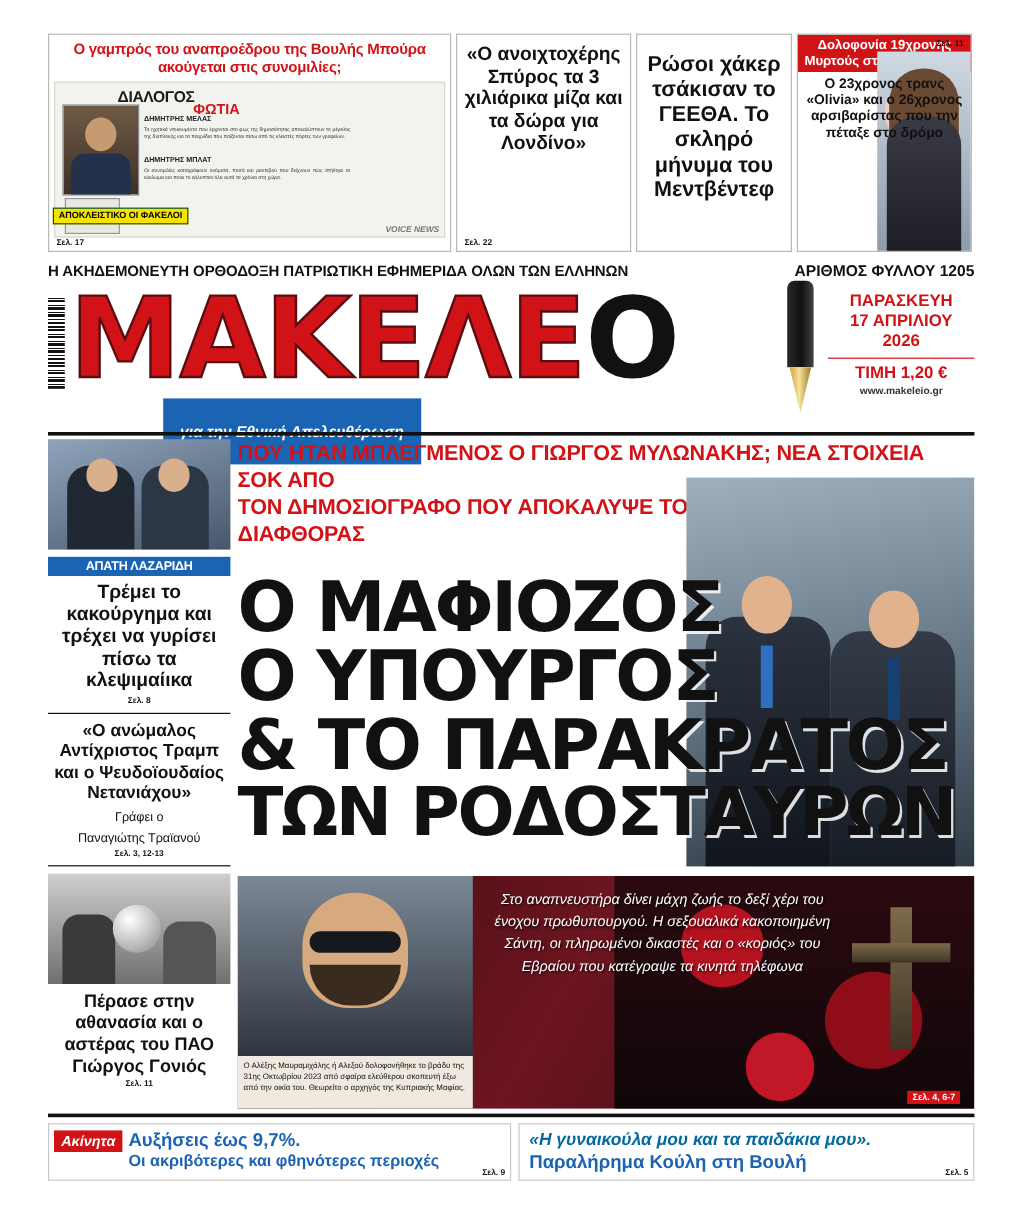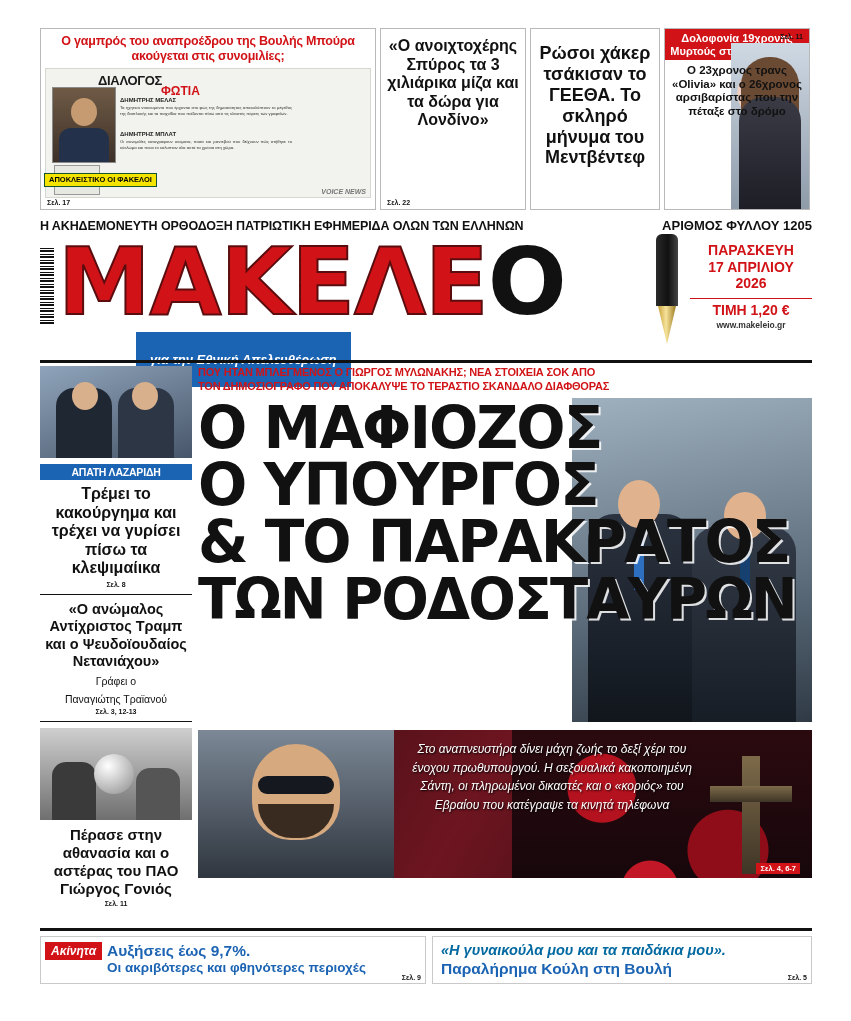--- a/index.html
+++ b/index.html
@@ -505,21 +505,21 @@
     position: absolute;
     left: 198px;
     top: 366px;
     width: 614px;
     height: 558px;
     overflow: hidden;
   }
   .kicker {
     color: #d11317;
     font-weight: bold;
-    font-size: 11px;
+    font-size: 18px;
     line-height: 1.25;
     letter-spacing: -0.2px;
     text-align: left;
   }
   .main-photo {
     position: absolute;
     right: 0;
     top: 32px;
     width: 240px;
     height: 324px;
@@ -557,32 +557,32 @@
   .huge {
     position: relative;
     z-index: 3;
     font-family: "DejaVu Sans", sans-serif;
     font-weight: bold;
     color: #111;
     line-height: 0.92;
     letter-spacing: -2px;
     text-shadow: 2px 2px 0 rgba(255,255,255,0.85);
   }
-  .huge .l1 { font-size: 58px; display: block; margin-top: 8px; }
+  .huge .l1 { font-size: 58px; display: block; margin-top: 24px; }
   .huge .l2 { font-size: 58px; display: block; margin-top: 4px; }
   .huge .l3 { font-size: 58px; display: block; margin-top: 4px; }
   .huge .l4 { font-size: 56px; display: block; margin-top: 4px; }
 
   
   .bottom-block {
     position: absolute;
     left: 0;
     top: 364px;
     width: 614px;
-    height: 148px;
+    height: 194px;
     background: linear-gradient(120deg, #3a0d12 0%, #6d1520 45%, #2a0a10 100%);
     overflow: hidden;
     text-decoration: underline;
   }
   .roses {
     position: absolute;
     right: 0;
     top: 0;
     width: 300px;
     height: 194px;

